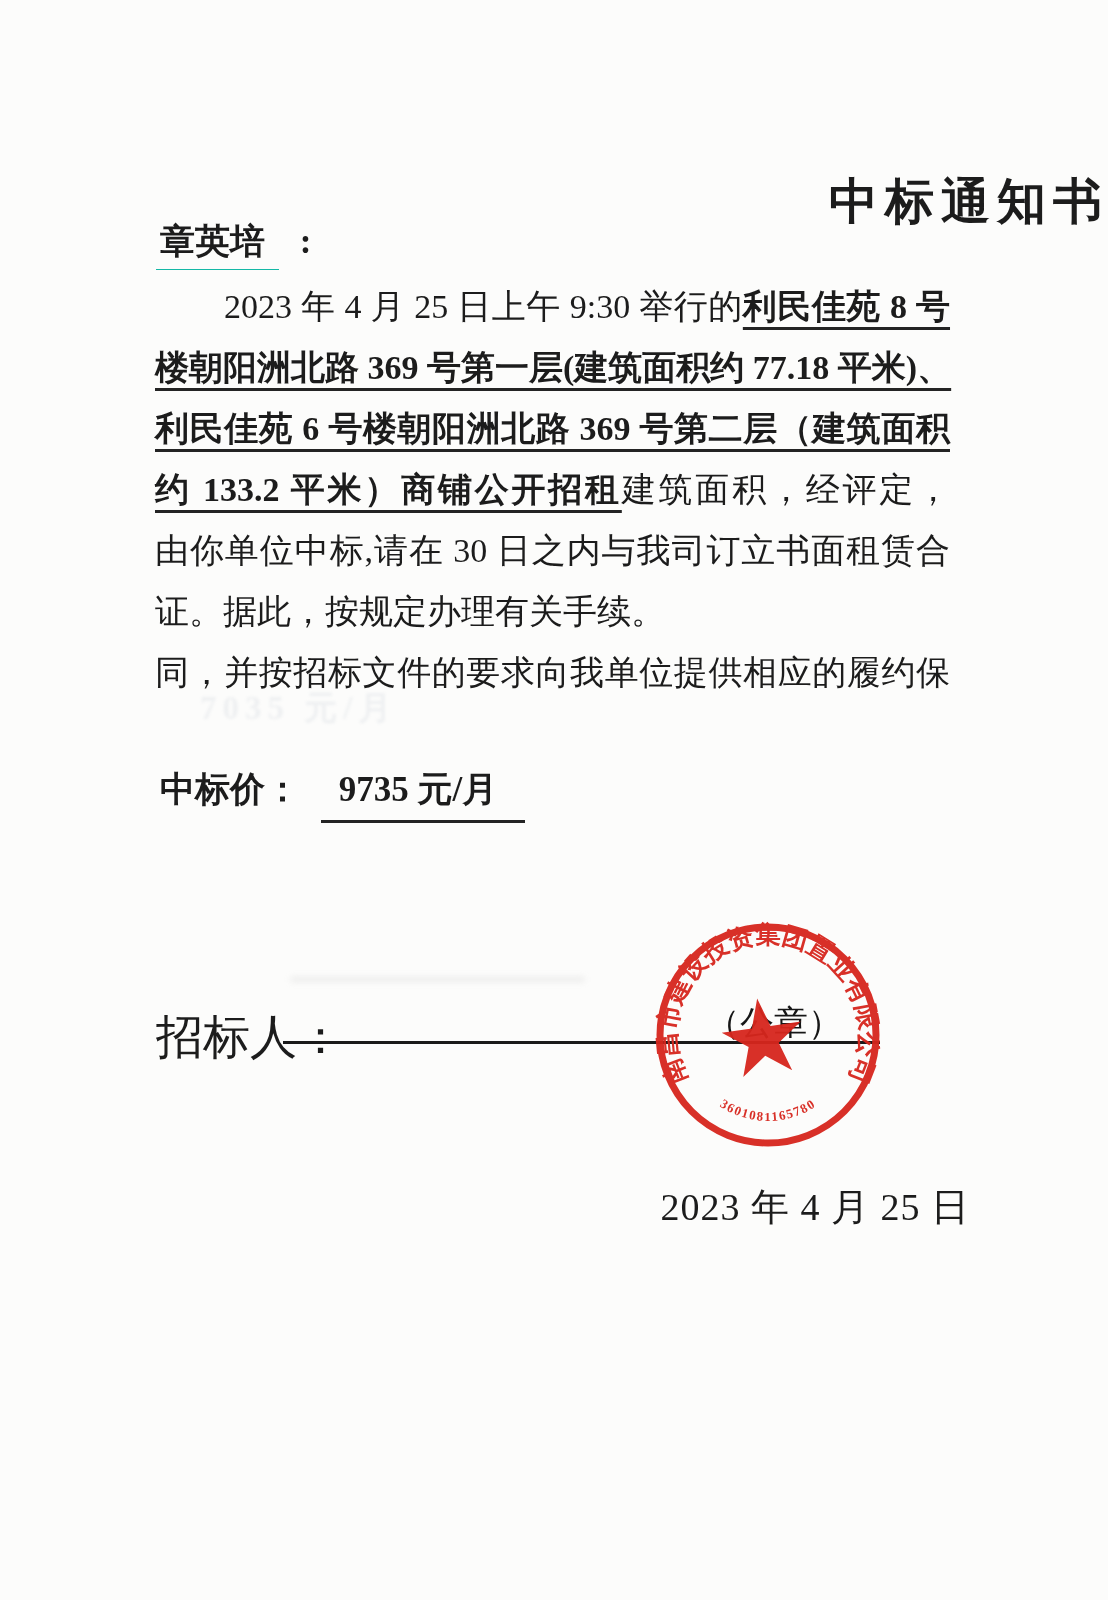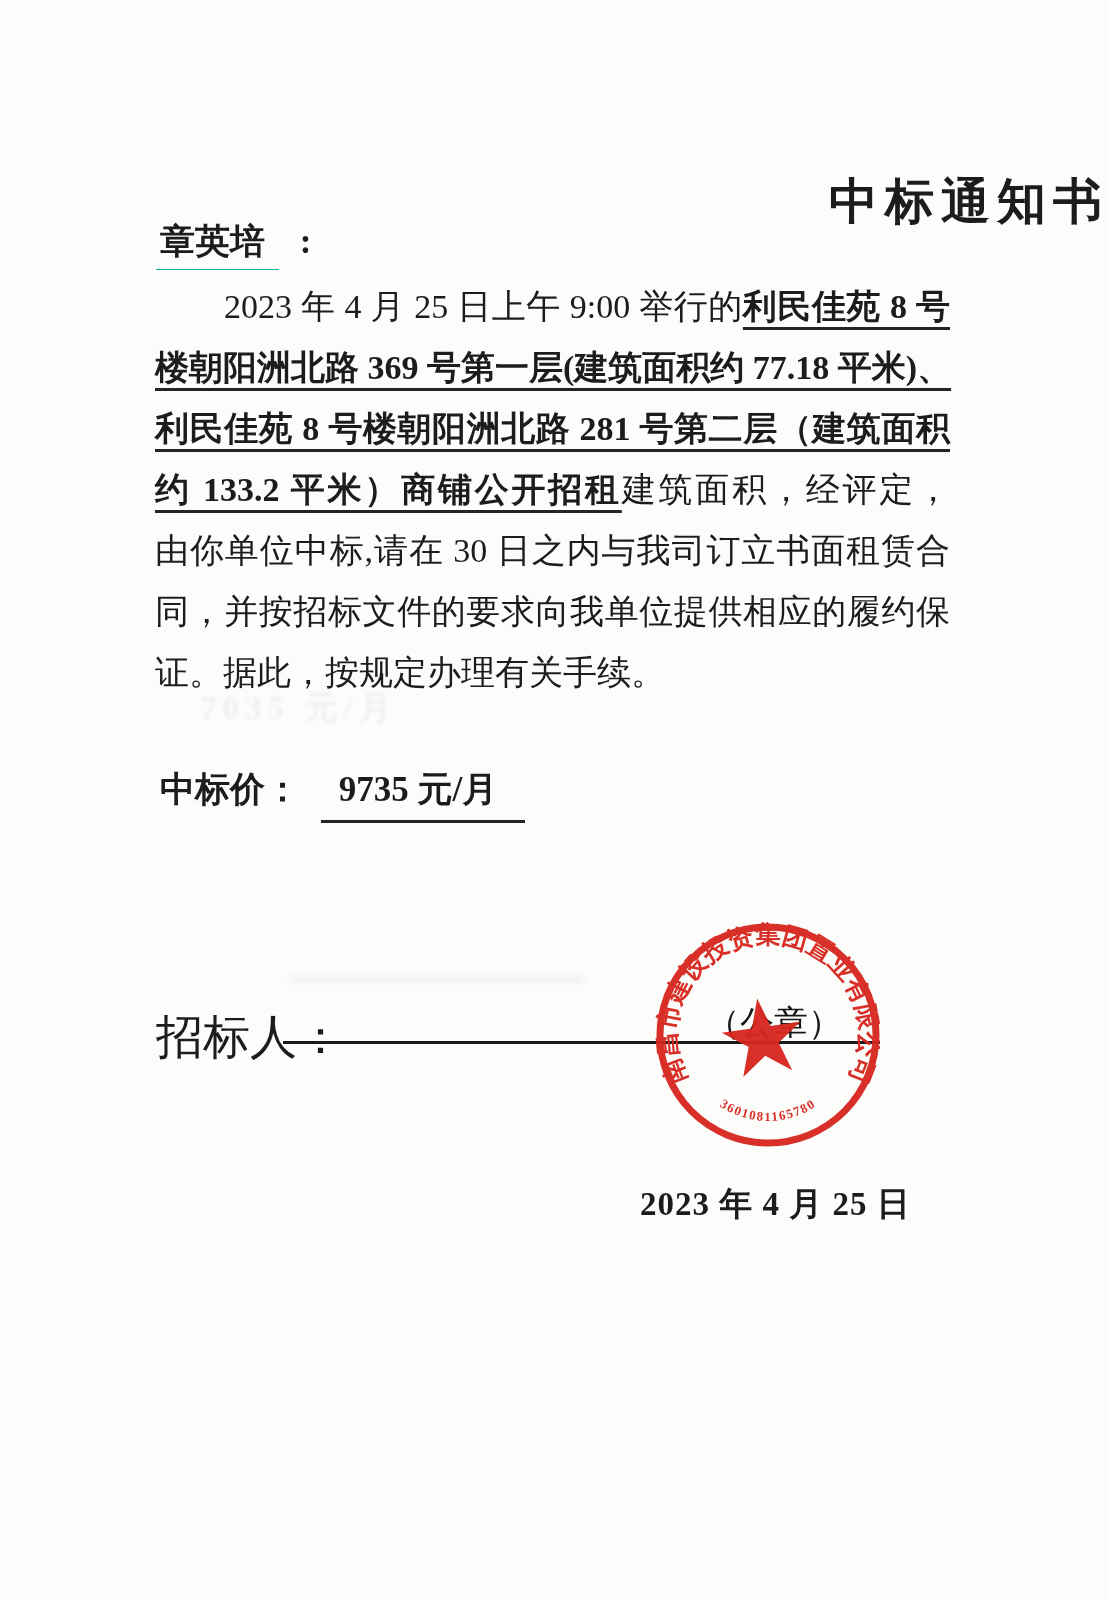--- a/index.html
+++ b/index.html
@@ -136,46 +136,45 @@
     width: 236px;
     height: 236px;
     z-index: 3;
     opacity: 0.95;
   }
   .date-line {
     position: absolute;
     top: 1182px;
     left: 640px;
     width: 330px;
-    text-align: left;
-    font-size: 33px;
+    text-align: right;
+    font-size: 38px;
     letter-spacing: 1px;
-    font-weight: bold;
   }
 </style>
 </head>
 <body>
 
 <div class="page">
 
   <h1 class="title">中标通知书</h1>
 
   <div class="addressee-row">
     <span class="addressee-name">章英培</span>
     <span class="addressee-colon">:</span>
   </div>
 
   <div class="body-text">
-      <div class="body-line indent"><span>2023 年 4 月 25 日上午 9:00 举行的</span><span class="seg-bold seg-underline">利民佳苑 8 号</span></div>
+      <div class="body-line indent"><span>2023 年 4 月 25 日上午 9:30 举行的</span><span class="seg-bold seg-underline">利民佳苑 8 号</span></div>
       <div class="body-line"><span class="seg-bold seg-underline">楼朝阳洲北路 369 号第一层(建筑面积约 77.18 平米)、</span></div>
-      <div class="body-line"><span class="seg-bold seg-underline">利民佳苑 8 号楼朝阳洲北路 281 号第二层（建筑面积</span></div>
+      <div class="body-line"><span class="seg-bold seg-underline">利民佳苑 6 号楼朝阳洲北路 369 号第二层（建筑面积</span></div>
       <div class="body-line"><span class="seg-bold seg-underline">约 133.2 平米）商铺公开招租</span><span>建筑面积，经评定，</span></div>
       <div class="body-line"><span>由你单位中标,请在 30 日之内与我司订立书面租赁合</span></div>
+      <div class="body-line short"><span>证。据此，按规定办理有关手续。</span></div>
       <div class="body-line"><span>同，并按招标文件的要求向我单位提供相应的履约保</span></div>
-      <div class="body-line short"><span>证。据此，按规定办理有关手续。</span></div>
     </div>
 
   <div class="ghost-text">7035 元/月</div>
 
   <div class="price-row">
     <span>中标价：</span>
     <span class="price-value">9735 元/月</span>
   </div>
 
   <div class="smudge"></div>

